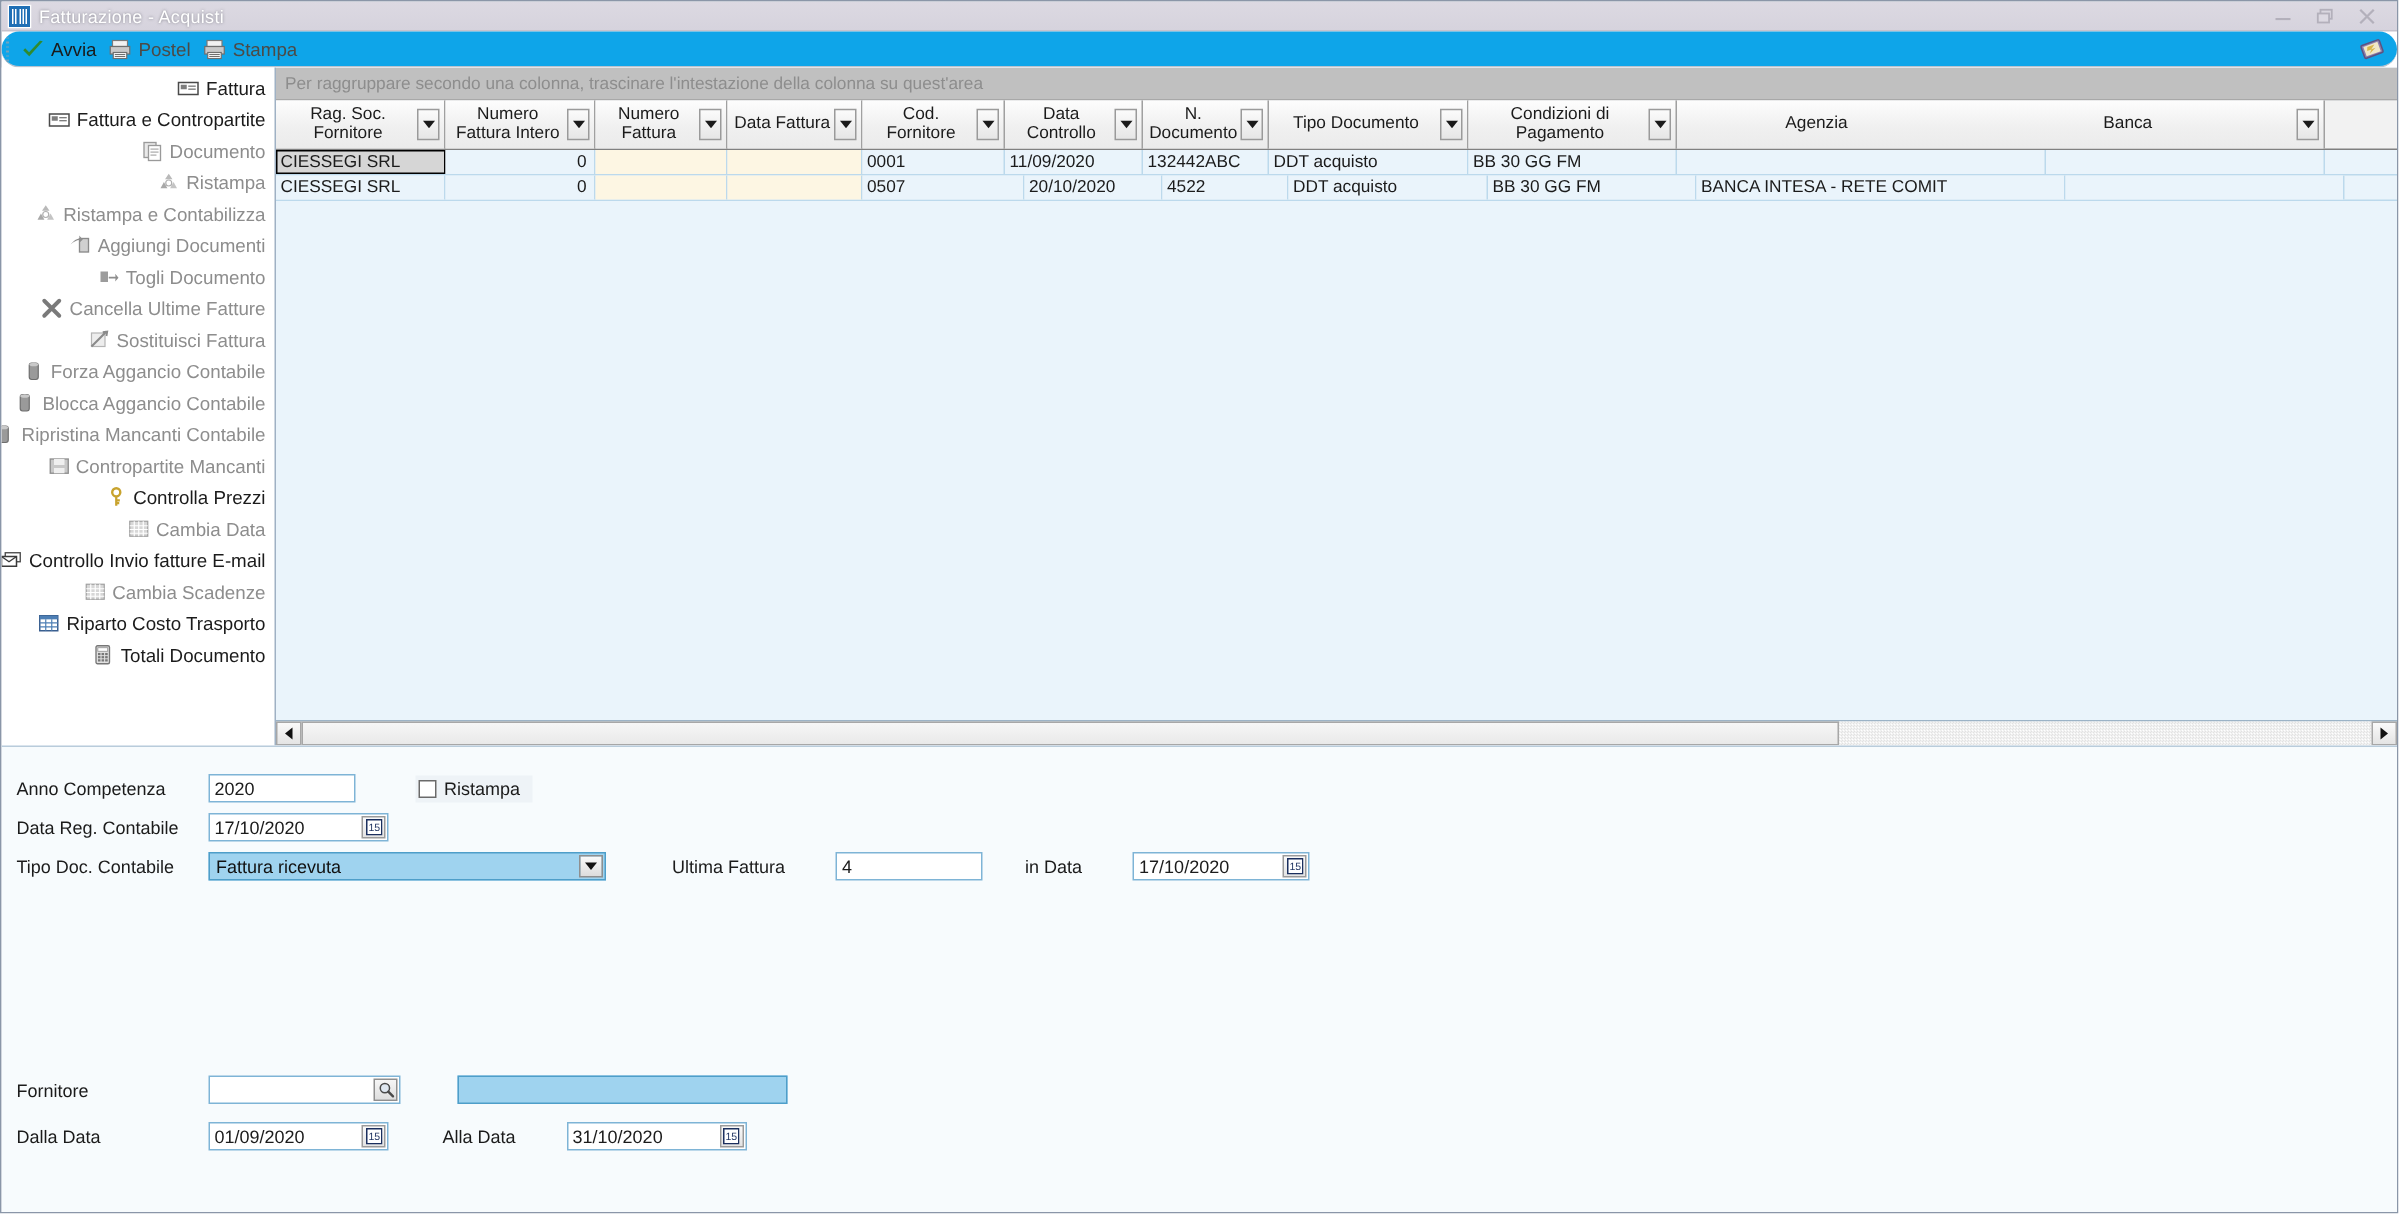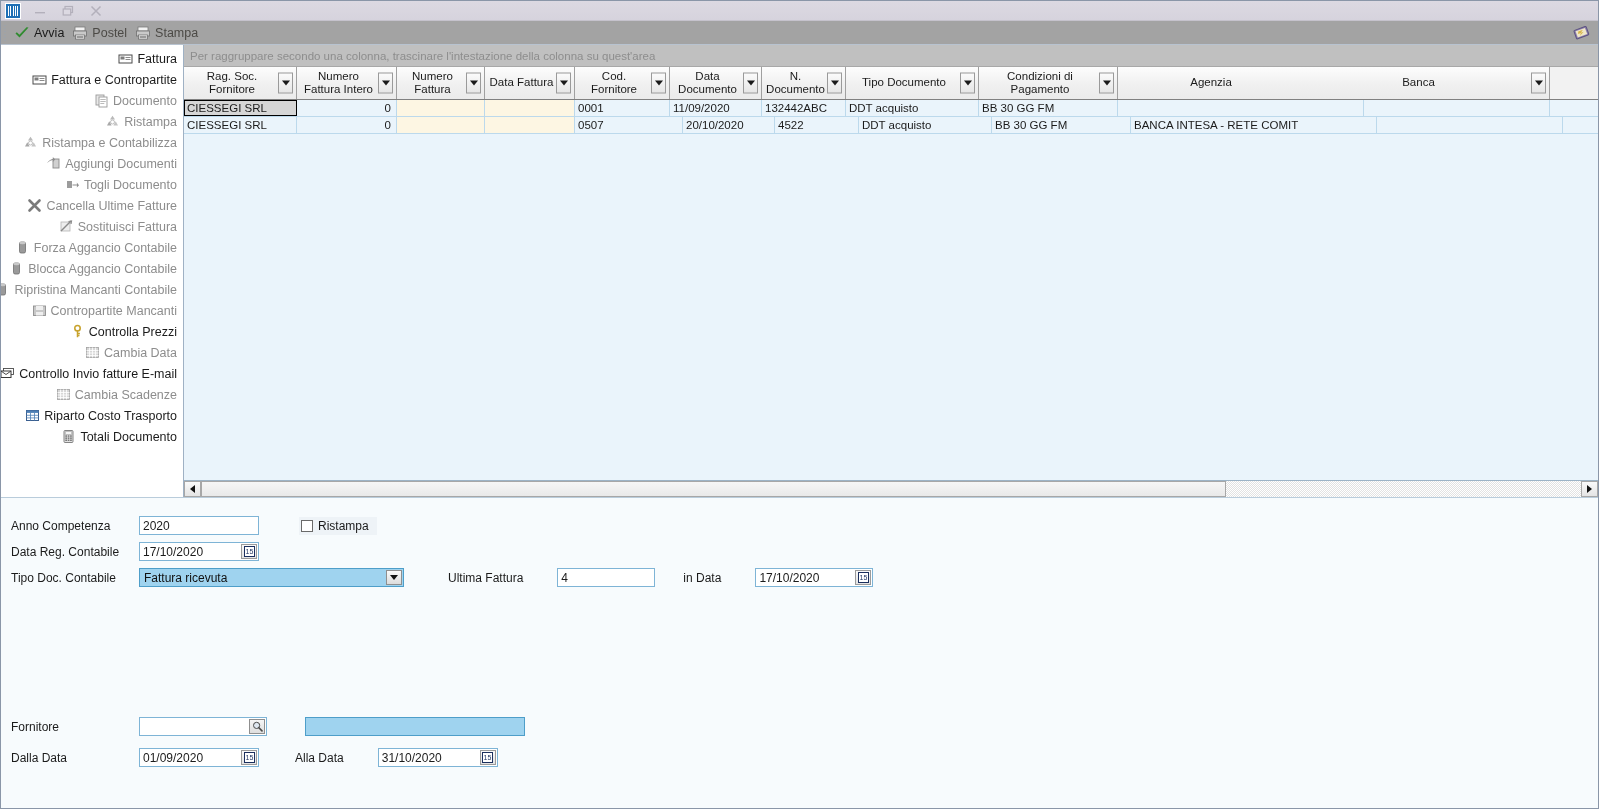--- a/index.html
+++ b/index.html
@@ -45,25 +45,26 @@
   .win-btn {
     width: 28px; height: 18px;
     display: flex; align-items: center; justify-content: center;
     color: #b3b0bb; font-size: 13px; line-height: 1;
   }
   .win-btn svg { display:block; }
 
   
   .toolbar {
     height: 24px;
-    background: #a3a3a3;
+    background: #0ea5e9;
     border-bottom: 1px solid #b8c3d0;
     display: flex; align-items: center;
     padding-left: 2px;
     position: relative;
+    border-radius: 12px;
   }
   .grip {
     width: 6px; height: 18px; margin-right: 3px;
     background-image: repeating-linear-gradient(to bottom,#9aa3ad 0 1px, transparent 1px 3px);
     background-position: 1px 1px;
     background-size: 2px 18px;
     background-repeat: repeat-y;
     opacity: .7;
   }
   .tb-item {
@@ -278,20 +279,21 @@
         <rect x="1" y="1" width="2" height="14"></rect>
           <rect x="4" y="1" width="1" height="14"></rect>
         <rect x="6" y="1" width="2" height="14"></rect>
           <rect x="9" y="1" width="1" height="14"></rect>
         <rect x="11" y="1" width="1" height="14"></rect>
           <rect x="13" y="1" width="2" height="14"></rect>
         <rect x="1" y="1" width="14" height="2"></rect>
           <rect x="1" y="13" width="14" height="2"></rect>
       </g>
     </svg>
+    <span class="title-text">Fatturazione - Acquisti</span>
     <div class="win-btns">
       <div class="win-btn">
         <svg width="12" height="12" viewBox="0 0 12 12">
             <rect x="1" y="7" width="10" height="1.4" fill="#b3b0bb"></rect>
           </svg>
       </div>
       <div class="win-btn">
         <svg width="12" height="12" viewBox="0 0 12 12">
           <rect x="3" y="1.5" width="7.5" height="6" fill="none" stroke="#b3b0bb" stroke-width="1.2"></rect>
           <rect x="1.2" y="4" width="7.5" height="6" fill="#dcd9e2" stroke="#b3b0bb" stroke-width="1.2"></rect>
@@ -554,21 +556,21 @@
               <i></i>
             </span>
         </div>
         <div class="hcell" style="width:95px">
           <span class="ht">Cod. Fornitore</span>
           <span class="hbtn">
               <i></i>
             </span>
         </div>
         <div class="hcell" style="width:92px">
-          <span class="ht">Data Documento</span>
+          <span class="ht">Data Controllo</span>
           <span class="hbtn">
               <i></i>
             </span>
         </div>
         <div class="hcell" style="width:84px">
           <span class="ht">N. Documento</span>
           <span class="hbtn">
               <i></i>
             </span>
         </div>
@@ -636,21 +638,21 @@
             <i></i>
           </div>
       </div>
     </div>
   </div>
 
   <div class="form">
 
     <div class="frow" style="left:10px; top:18px;">
       <span class="flabel" style="width:100px">Anno Competenza</span>
-      <span class="tbox" style="width:120px">2020</span>
+      <span class="tbox" style="width:98px">2020</span>
       <span class="chk-wrap" style="margin-left:12px">
         <span class="chkbox"></span>
         <span class="flabel">Ristampa</span>
       </span>
     </div>
 
     <div class="frow" style="left:10px; top:44px;">
       <span class="flabel" style="width:100px">Data Reg. Contabile</span>
       <span class="tbox withbtn" style="width:120px">
         <span>17/10/2020</span>

